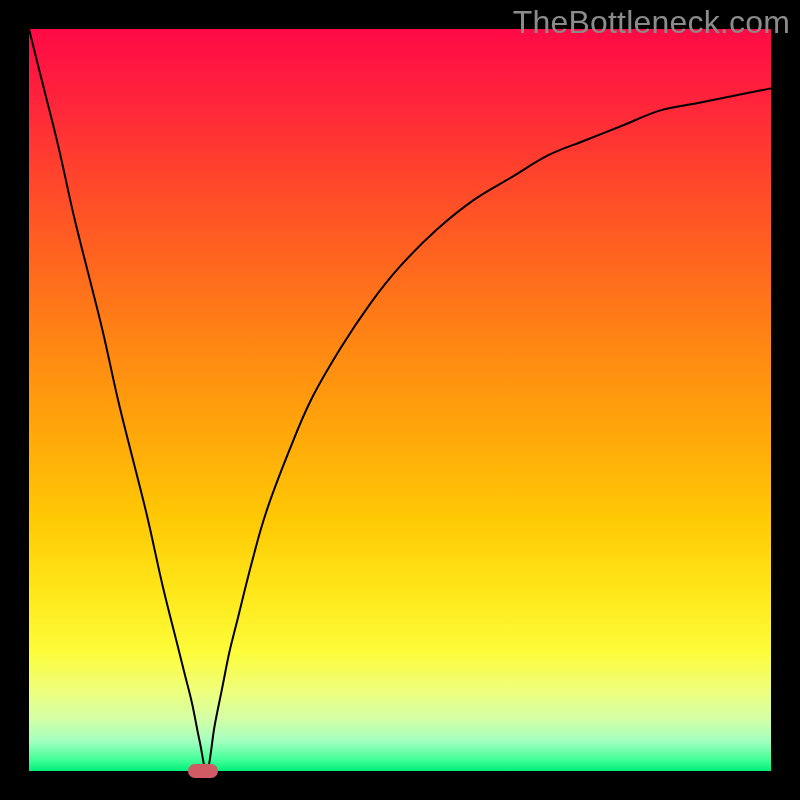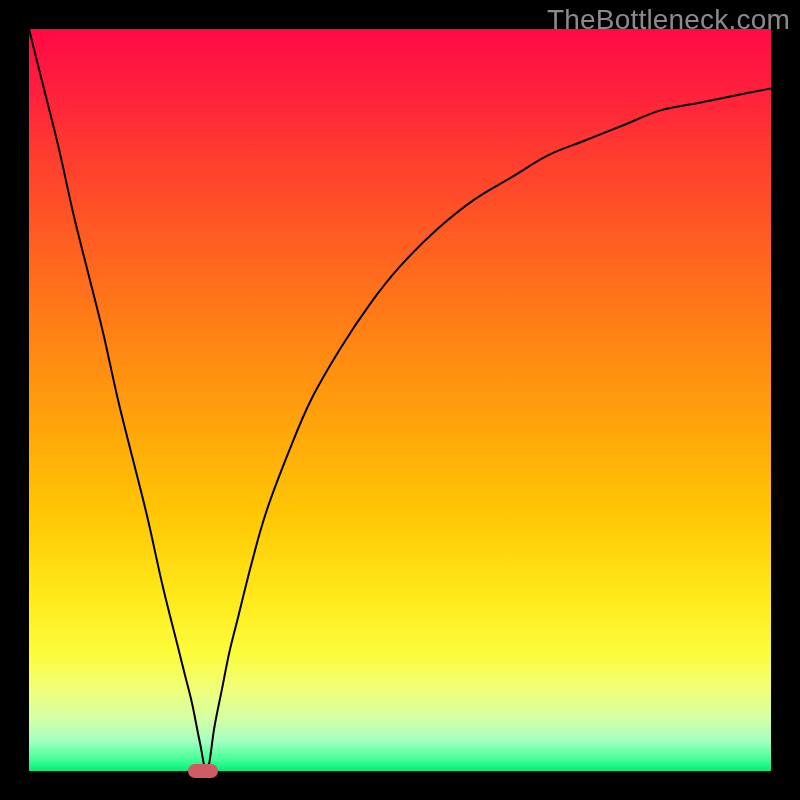--- a/index.html
+++ b/index.html
@@ -37,21 +37,21 @@
       #d3ffa6 93%,
       #a2ffc0 96%,
       #42ff98 98.5%,
       #00ee7a 100%);
   }
   .watermark {
     position: absolute;
     top: 4px;
     right: 10px;
     color: #8b8b8b;
-    font-size: 28px;
+    font-size: 32px;
     font-weight: 500;
     letter-spacing: 0.2px;
     user-select: none;
   }
   svg.curve {
     position: absolute;
     left: 0;
     top: 0;
     width: 742px;
     height: 742px;

